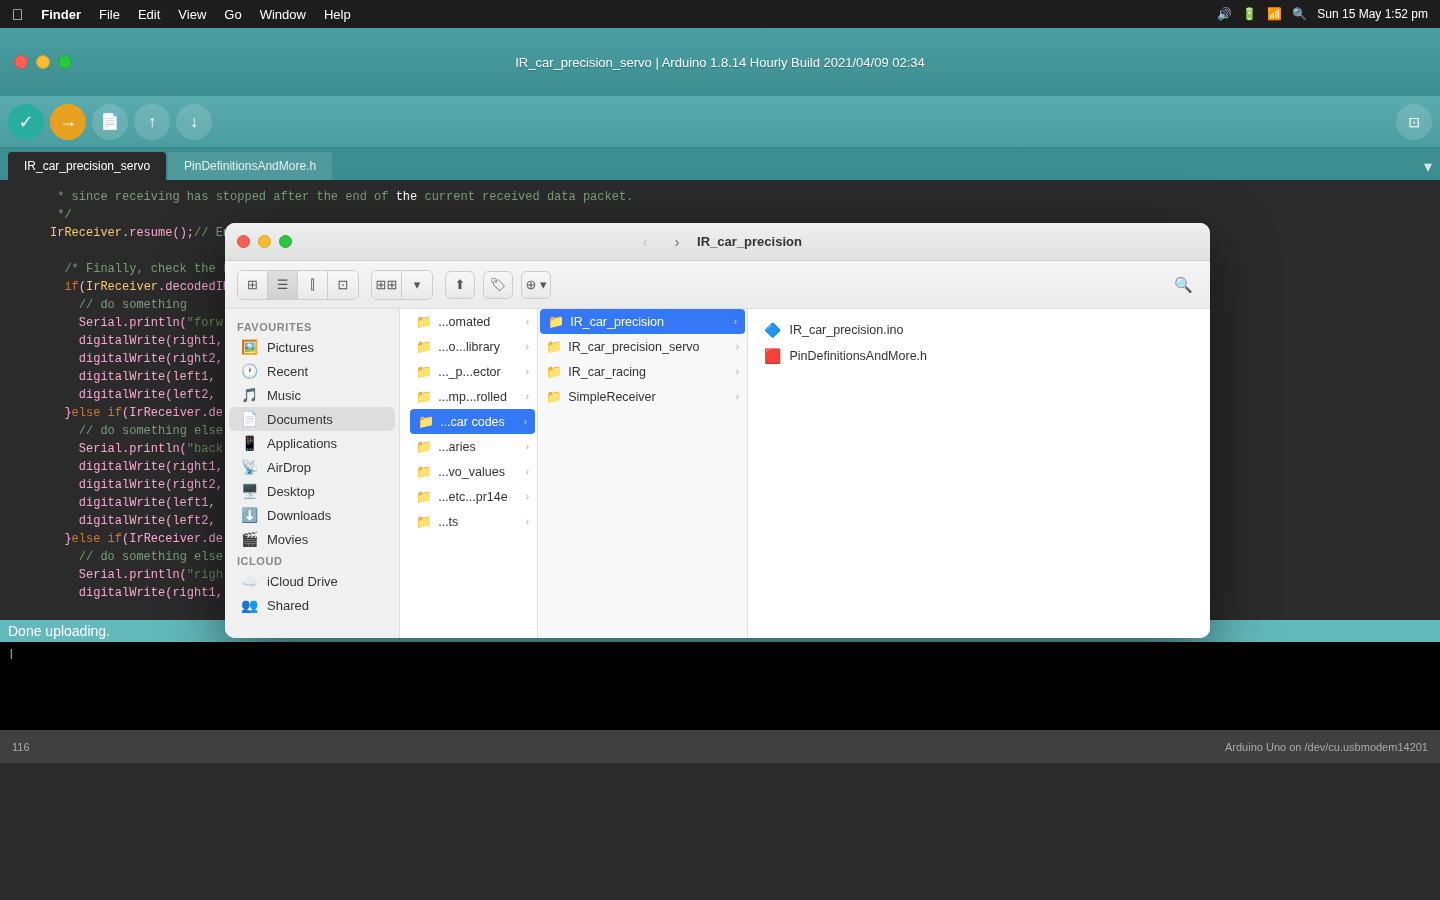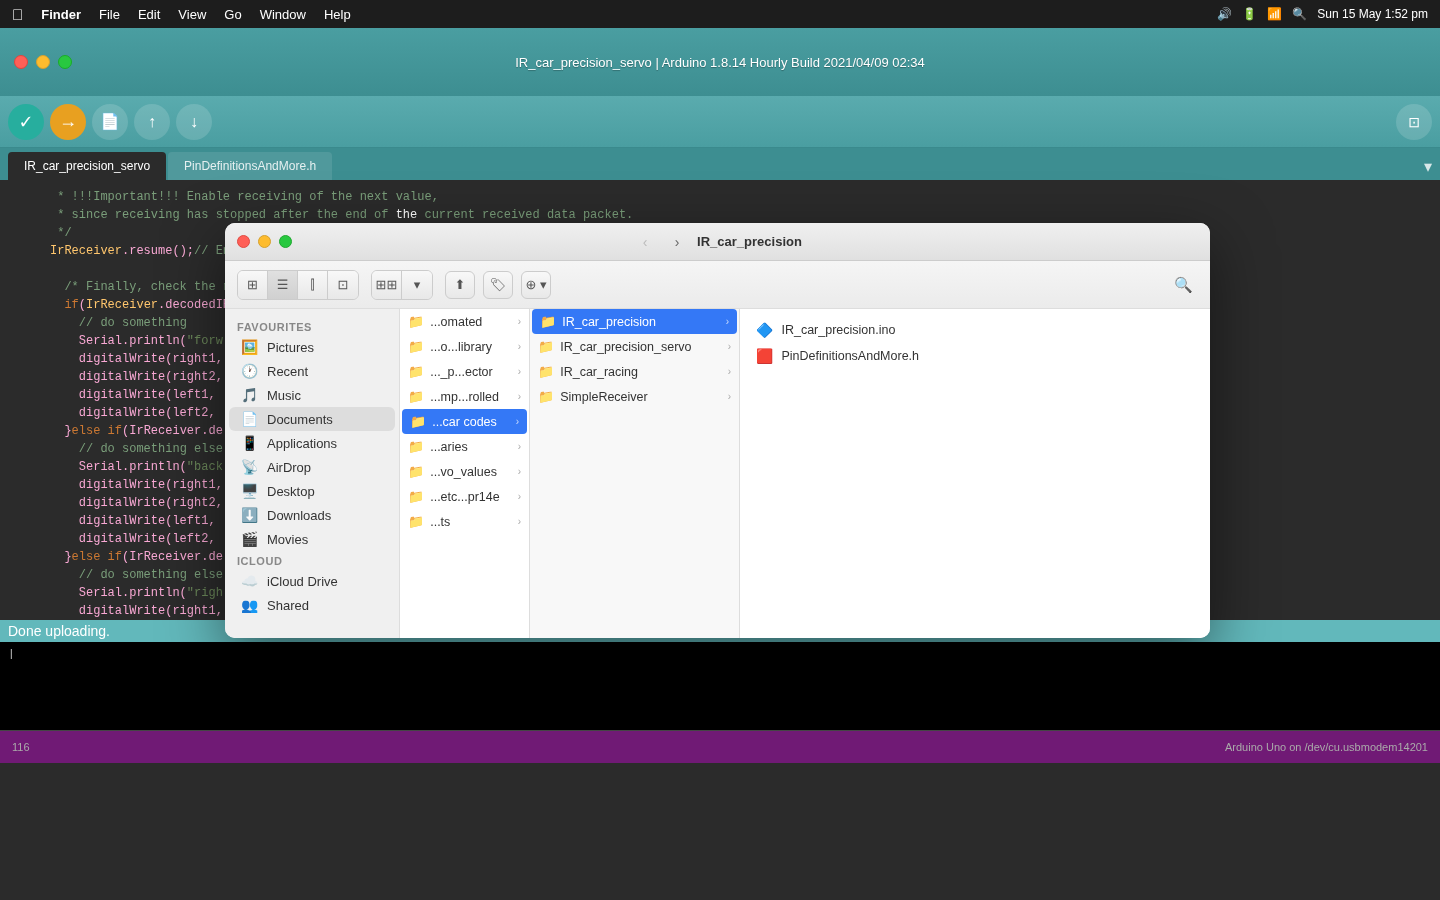--- a/index.html
+++ b/index.html
@@ -229,21 +229,21 @@
       font-family: 'Courier New', monospace;
       font-size: 11px;
       color: #ccc;
       line-height: 16px;
     }
 
     
     .bottom-status {
       width: 100%;
       height: 24px;
-      background: #701a75;
+      background: #404040;
       border-top: 1px solid #444;
       display: flex;
       align-items: center;
       justify-content: space-between;
       padding: 16px 12px;
     }
     .bottom-left {
       font-size: 11px;
       color: #aaa;
     }
@@ -373,20 +373,21 @@
       cursor: pointer;
       font-size: 15px;
       color: #555;
     }
 
     
     .finder-content {
       flex: 1;
       display: flex;
       overflow: hidden;
+      gap: 8px;
     }
 
     
     .finder-sidebar {
       width: 175px;
       min-width: 175px;
       background: #f0f0f0;
       border-right: 1px solid #ddd;
       padding: 8px 0;
       overflow-y: auto;
@@ -518,24 +519,20 @@
     <div class="toolbar-monitor-btn" style="color:#fff;">⊡</div>
   </div>
 
   <div class="tab-bar">
     <div class="tab active">IR_car_precision_servo</div>
     <div class="tab">PinDefinitionsAndMore.h</div>
     <div class="tab-dropdown">▾</div>
   </div>
 
   <div class="code-area">
-    <div class="code-line">
-      <span class="line-num"></span>
-      <span class="c-comment">&nbsp;* !!!Important!!! Enable receiving of the next value,</span>
-    </div>
     <div class="code-line">
       <span class="line-num"></span>
       <span class="c-comment">&nbsp;* since receiving has stopped after the end of <span class="c-white">the</span> current received data packet.</span>
     </div>
     <div class="code-line">
       <span class="line-num"></span>
       <span class="c-comment">&nbsp;*/</span>
     </div>
     <div class="code-line">
       <span class="line-num"></span>

